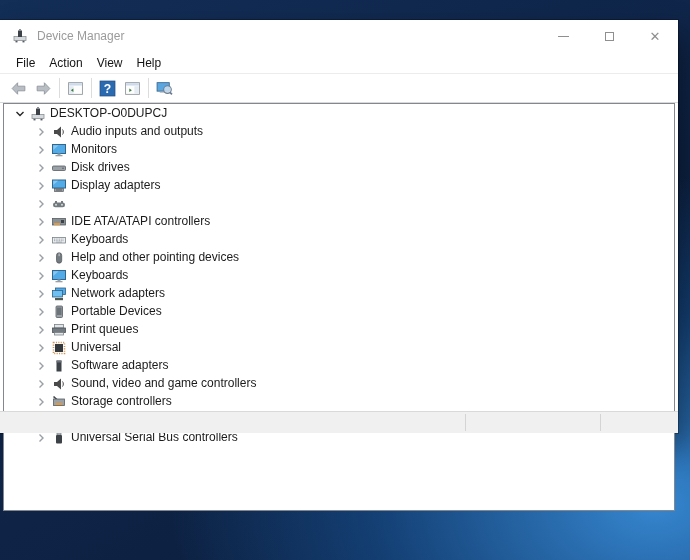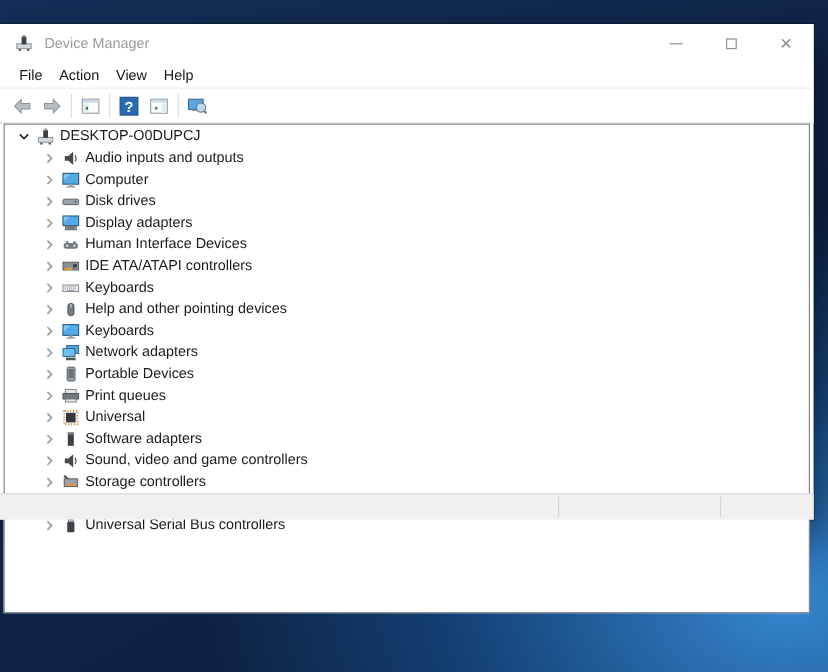--- a/index.html
+++ b/index.html
@@ -296,21 +296,21 @@
         </div>
         <div class="trow">
           <span class="chev">
             <svg viewBox="0 0 12 12">
               <polyline points="4.5,2.5 8,6 4.5,9.5" fill="none" stroke="#9a9fa5" stroke-width="1.4"></polyline>
             </svg>
           </span>
           <span class="ticon"><svg viewBox="0 0 16 16">
               <use href="#ic-computer"></use>
             </svg></span>
-          <span class="tlabel">Computer</span>
+          <span class="tlabel">Monitors</span>
         </div>
         <div class="trow">
           <span class="chev">
             <svg viewBox="0 0 12 12">
               <polyline points="4.5,2.5 8,6 4.5,9.5" fill="none" stroke="#9a9fa5" stroke-width="1.4"></polyline>
             </svg>
           </span>
           <span class="ticon"><svg viewBox="0 0 16 16">
               <use href="#ic-disk"></use>
             </svg></span>
@@ -329,21 +329,20 @@
         </div>
         <div class="trow">
           <span class="chev">
             <svg viewBox="0 0 12 12">
               <polyline points="4.5,2.5 8,6 4.5,9.5" fill="none" stroke="#9a9fa5" stroke-width="1.4"></polyline>
             </svg>
           </span>
           <span class="ticon"><svg viewBox="0 0 16 16">
               <use href="#ic-hid"></use>
             </svg></span>
-          <span class="tlabel">Human Interface Devices</span>
         </div>
         <div class="trow">
           <span class="chev">
             <svg viewBox="0 0 12 12">
               <polyline points="4.5,2.5 8,6 4.5,9.5" fill="none" stroke="#9a9fa5" stroke-width="1.4"></polyline>
             </svg>
           </span>
           <span class="ticon"><svg viewBox="0 0 16 16">
               <use href="#ic-ide"></use>
             </svg></span>

